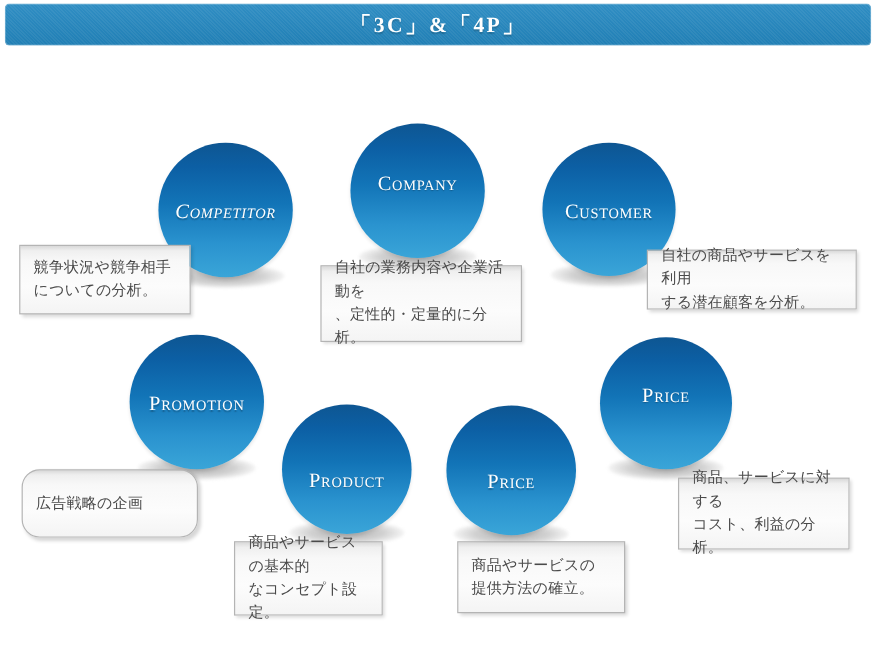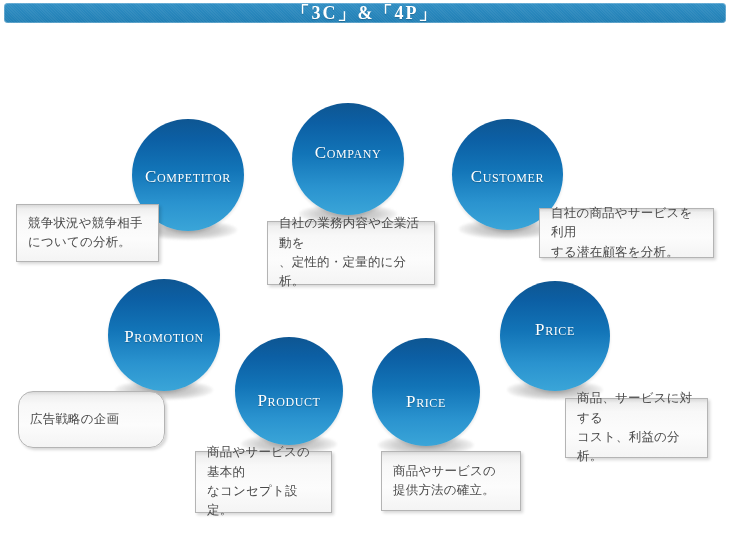--- a/index.html
+++ b/index.html
@@ -14,21 +14,21 @@
     overflow: hidden;
     font-family: "Liberation Sans", sans-serif;
   }
 
   
   #header-bar {
     position: absolute;
     left: 4px;
     top: 3px;
     width: 722px;
-    height: 20px;
+    height: 35px;
     border-radius: 4px;
     background-color: #2387c0;
     background-image:
       linear-gradient(rgba(255,255,255,0.06), rgba(0,0,0,0.06)),
       repeating-linear-gradient(45deg, rgba(255,255,255,0.055) 0 1px, rgba(0,0,0,0) 1px 2px);
     box-shadow: inset 0 0 0 1px rgba(255,255,255,0.25);
     display: flex;
     align-items: center;
     justify-content: center;
   }
@@ -113,21 +113,21 @@
 </style>
 </head>
 <body>
 
 <div id="header-bar">
   <div id="header-title">「3C」&amp;「4P」</div>
 </div>
 
 <div id="diagram">
 
-  <div class="node" style="left:132px; top:83px; width:112px; height:112px;">
+  <div class="node" style="left:132px; top:83px; width:112px; height:112px;font-style:italic;">
     <div class="node-shadow"></div>
     <div class="circle">
       <span class="circle-label">Competitor</span>
     </div>
   </div>
   <div class="callout" style="left:16px; top:168px; width:143px; height:58px;">
     <span class="callout-text">競争状況や競争相手
 についての分析。</span>
   </div>
 
@@ -162,21 +162,21 @@
   <div class="callout" style="left:18px; top:355px; width:147px; height:57px;border-radius:15px;">
     <span class="callout-text">広告戦略の企画</span>
   </div>
 
   <div class="node" style="left:235px; top:301px; width:108px; height:108px;">
     <div class="node-shadow"></div>
     <div class="circle">
       <span class="circle-label shift-down">Product</span>
     </div>
   </div>
-  <div class="callout" style="left:195px; top:415px; width:137px; height:62px;">
+  <div class="callout" style="left:195px; top:415px; width:124px; height:62px;">
     <span class="callout-text">商品やサービスの基本的
 なコンセプト設定。</span>
   </div>
 
   <div class="node" style="left:372px; top:302px; width:108px; height:108px;">
     <div class="node-shadow"></div>
     <div class="circle">
       <span class="circle-label shift-down">Price</span>
     </div>
   </div>

